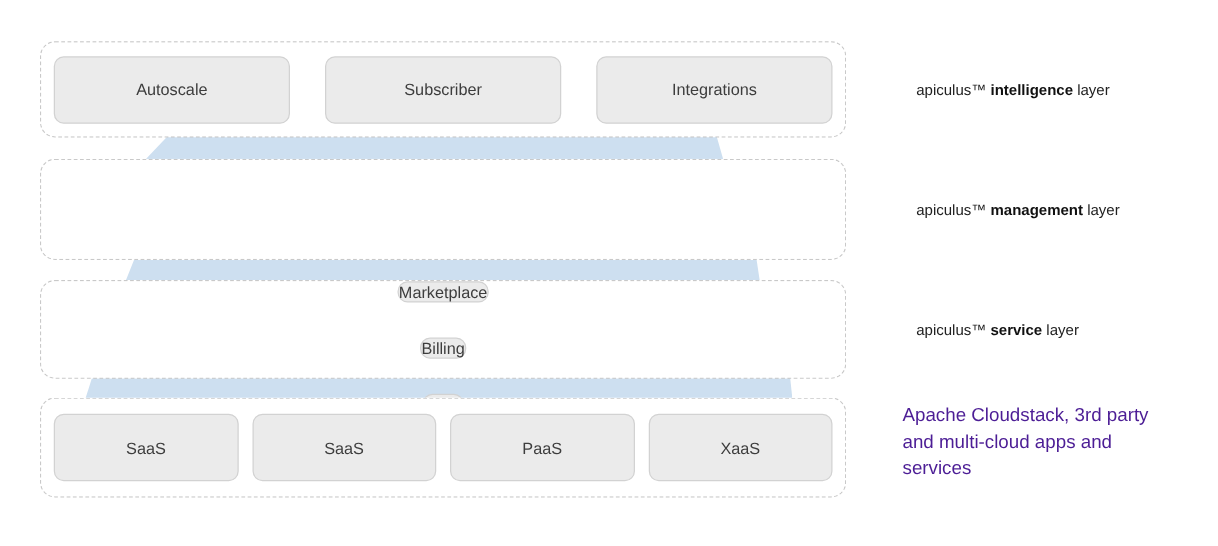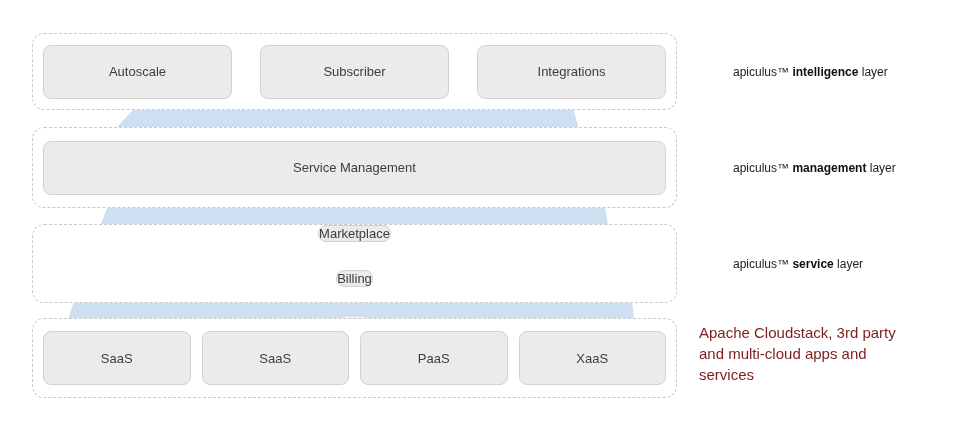--- a/index.html
+++ b/index.html
@@ -75,46 +75,45 @@
     color: #212121;
     white-space: nowrap;
     z-index: 2;
   }
   .layer-label b { font-weight: 700; color: #111111; }
   .label-1 { top: 72px; }
   .label-2 { top: 168px; }
   .label-3 { top: 264px; }
   .caption {
     position: absolute;
-    left: 699px;
+    left: 722px;
     top: 322px;
     width: 202px;
     font-size: 15px;
     line-height: 21px;
-    color: #7f1d1d;
+    color: #4c1d95;
     z-index: 2;
   }
 </style>
 </head>
 <body>
 
 <div class="stage">
 
   <div class="connector connector-1"></div>
   <div class="connector connector-2"></div>
   <div class="connector connector-3"></div>
 
   <div class="tier tier-1">
     <div class="box">Autoscale</div>
     <div class="box">Subscriber</div>
     <div class="box">Integrations</div>
   </div>
 
   <div class="tier tier-2">
-    <div class="box">Service Management</div>
   </div>
 
   <div class="tier tier-3">
     <div class="box">Marketplace</div>
     <div class="box">Billing</div>
     <div class="box">ITSM</div>
   </div>
 
   <div class="tier tier-4">
     <div class="box">SaaS</div>

